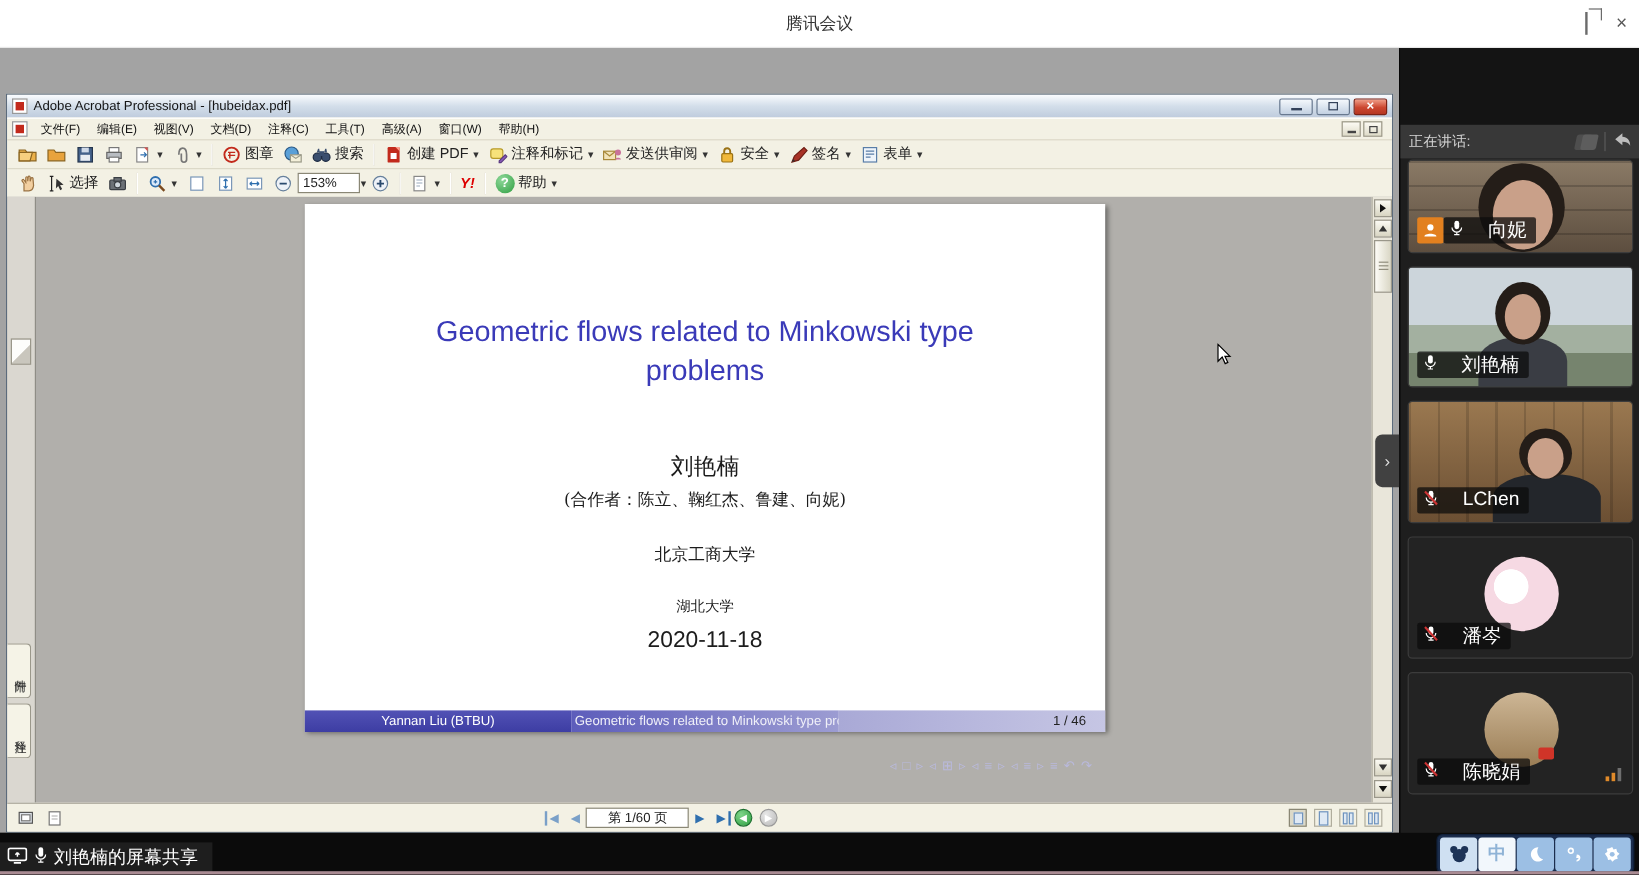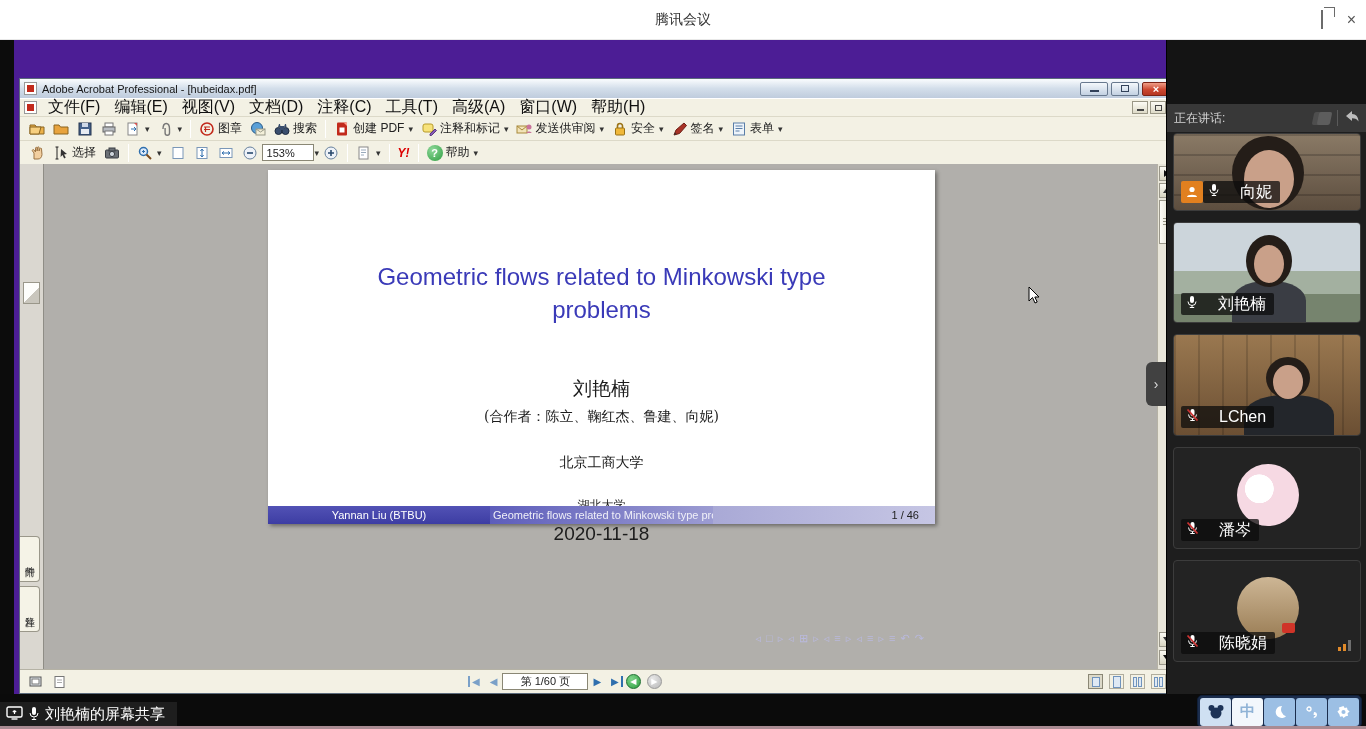--- a/index.html
+++ b/index.html
@@ -9,34 +9,34 @@
   
   .tcbar { position:absolute; left:0; top:0; width:1366px; height:40px; background:#ffffff; border-bottom:1px solid #e8e8e8; }
   .tc-title { position:absolute; inset:0; display:flex; align-items:center; justify-content:center; font-size:14px; color:#333; }
   .tc-btns { position:absolute; right:10px; top:0; height:40px; display:flex; align-items:center; gap:24px; }
   .tc-min { width:13px; height:2px; background:#6b6b6b; }
   .tc-restore { width:11px; height:10px; border:1.5px solid #6b6b6b; position:relative; background:#fff; }
   .tc-restore:before { content:""; position:absolute; left:2px; top:-4px; width:10px; height:9px; border:1.5px solid #6b6b6b; border-bottom:none; border-left:none; }
   .tc-close { font-size:16px; color:#555; line-height:1; }
 
   
-  .share { position:absolute; left:14px; top:40px; width:1166px; height:654px; background:#4c1d95; }
+  .share { position:absolute; left:0; top:40px; width:1166px; height:654px; background:#a3a3a3; }
 
   
   .aw { position:absolute; left:5px; top:38px; width:1156px; height:616px; background:#f1efe2; border:1px solid #5c6b7c; }
   .aw-title { position:absolute; left:0; top:0; right:0; height:19px; background:linear-gradient(180deg,#fafcfe,#d3deea 50%,#bfccdd); display:flex; align-items:center; gap:5px; padding:0 4px; font-size:11px; color:#151515; }
   .pdf-glyph { width:13px; height:13px; background:#fff; border:1px solid #999; position:relative; flex:0 0 auto; }
   .pdf-glyph:before { content:""; position:absolute; left:2px; top:2px; right:2px; bottom:2px; background:#c22a1c; }
   .aw-tbtns { margin-left:auto; display:flex; gap:3px; }
   .wbtn { width:28px; height:14px; border:1px solid #68798f; border-radius:2px; background:linear-gradient(180deg,#f4f8fc,#c3d1e2); display:flex; align-items:center; justify-content:center; }
   .wbtn .dash { width:9px; height:2px; background:#33425a; margin-top:5px; }
   .wbtn .rbox { width:8px; height:7px; border:1.5px solid #33425a; background:transparent; }
   .wbtn.close { background:linear-gradient(180deg,#f09e88,#cc4730 55%,#b53722); border-color:#7c2317; color:#fff; font-weight:bold; font-size:11px; }
 
-  .aw-menu { position:absolute; left:0; top:19px; right:0; height:18px; background:#f3f1e4; border-top:1px solid #fff; display:flex; align-items:center; padding:0 4px; font-size:16px; color:#111; }
+  .aw-menu { position:absolute; left:0; top:19px; right:0; height:18px; background:#f3f1e4; border-top:1px solid #fff; display:flex; align-items:center; padding:0 4px; font-size:10px; color:#111; }
   .menu-item { padding:1px 7px; cursor:default; }
   .mdi { margin-left:auto; display:flex; gap:2px; padding-right:4px; }
   .mdibtn { width:16px; height:13px; border:1px solid #9a9786; background:linear-gradient(180deg,#fcfbf4,#dedbc8); display:flex; align-items:center; justify-content:center; font-size:9px; color:#444; }
   .mdibtn .dash { width:7px; height:2px; background:#444; margin-top:4px; }
   .mdibtn .rbox { width:7px; height:6px; border:1px solid #444; }
 
   .aw-tb { position:absolute; left:0; right:0; background:#f3f1e4; display:flex; align-items:center; padding:0 5px; font-size:12px; color:#222; }
   .aw-tb1 { top:37px; height:24px; border-top:1px solid #dcd9c8; }
   .aw-tb2 { top:61px; height:24px; border-top:1px solid #dcd9c8; }
   .tbtn { display:flex; align-items:center; gap:3px; padding:2px 4px; border-radius:2px; white-space:nowrap; }
@@ -48,21 +48,21 @@
   .yahoo { color:#d00; font-weight:bold; font-style:italic; font-size:12px; }
 
   
   .aw-doc { position:absolute; left:0; top:85px; width:1154px; height:505px; background:#b1afab; overflow:hidden; }
   .nav-strip { position:absolute; left:0; top:0; width:24px; height:505px; background:#dad7d0; border-right:1px solid #8f8d86; }
   .split-handle { position:absolute; left:3px; top:118px; width:17px; height:22px; background:linear-gradient(135deg,#fdfdfb 55%,#c9c6bd 56%); border:1px solid #9a978a; }
   .vtab { position:absolute; left:0; width:20px; background:#f5f3e7; border:1px solid #9a978a; border-left:none; border-radius:0 4px 4px 0; writing-mode:vertical-rl; font-size:10px; color:#333; display:flex; align-items:center; justify-content:center; }
   .vtab1 { top:372px; height:46px; }
   .vtab2 { top:422px; height:46px; }
 
-  .page { position:absolute; left:248px; top:6px; width:667px; height:354px; background:#ffffff; box-shadow:2px 2px 4px rgba(0,0,0,.4);text-decoration:underline; }
+  .page { position:absolute; left:248px; top:6px; width:667px; height:440px; background:#ffffff; box-shadow:2px 2px 4px rgba(0,0,0,.4);text-decoration:underline; }
   .s-center { position:absolute; left:0; width:100%; text-align:center; color:#1c1c1c; }
   .s-title { top:90px; font-size:24px; line-height:33px; color:#3a3ab8; }
   .s-author { top:206px; font-size:19px; font-family:"DejaVu Serif", serif; }
   .s-collab { top:238px; font-size:14px; font-family:"DejaVu Serif", serif; }
   .s-affil  { top:284px; font-size:14px; font-family:"DejaVu Serif", serif; }
   .s-venue  { top:327px; font-size:12px; font-family:"DejaVu Serif", serif; }
   .s-date   { top:353px; font-size:19px; }
   .s-nav { position:absolute; right:10px; top:462px; font-size:11px; letter-spacing:1px; color:#b9b9dd; }
   .sfooter { position:absolute; left:0; bottom:0; width:667px; height:18px; display:flex; font-size:11px; }
   .sf-l { width:222px; background:linear-gradient(180deg,#5252b5,#3d3da3); color:#fff; display:flex; align-items:center; justify-content:center; }

